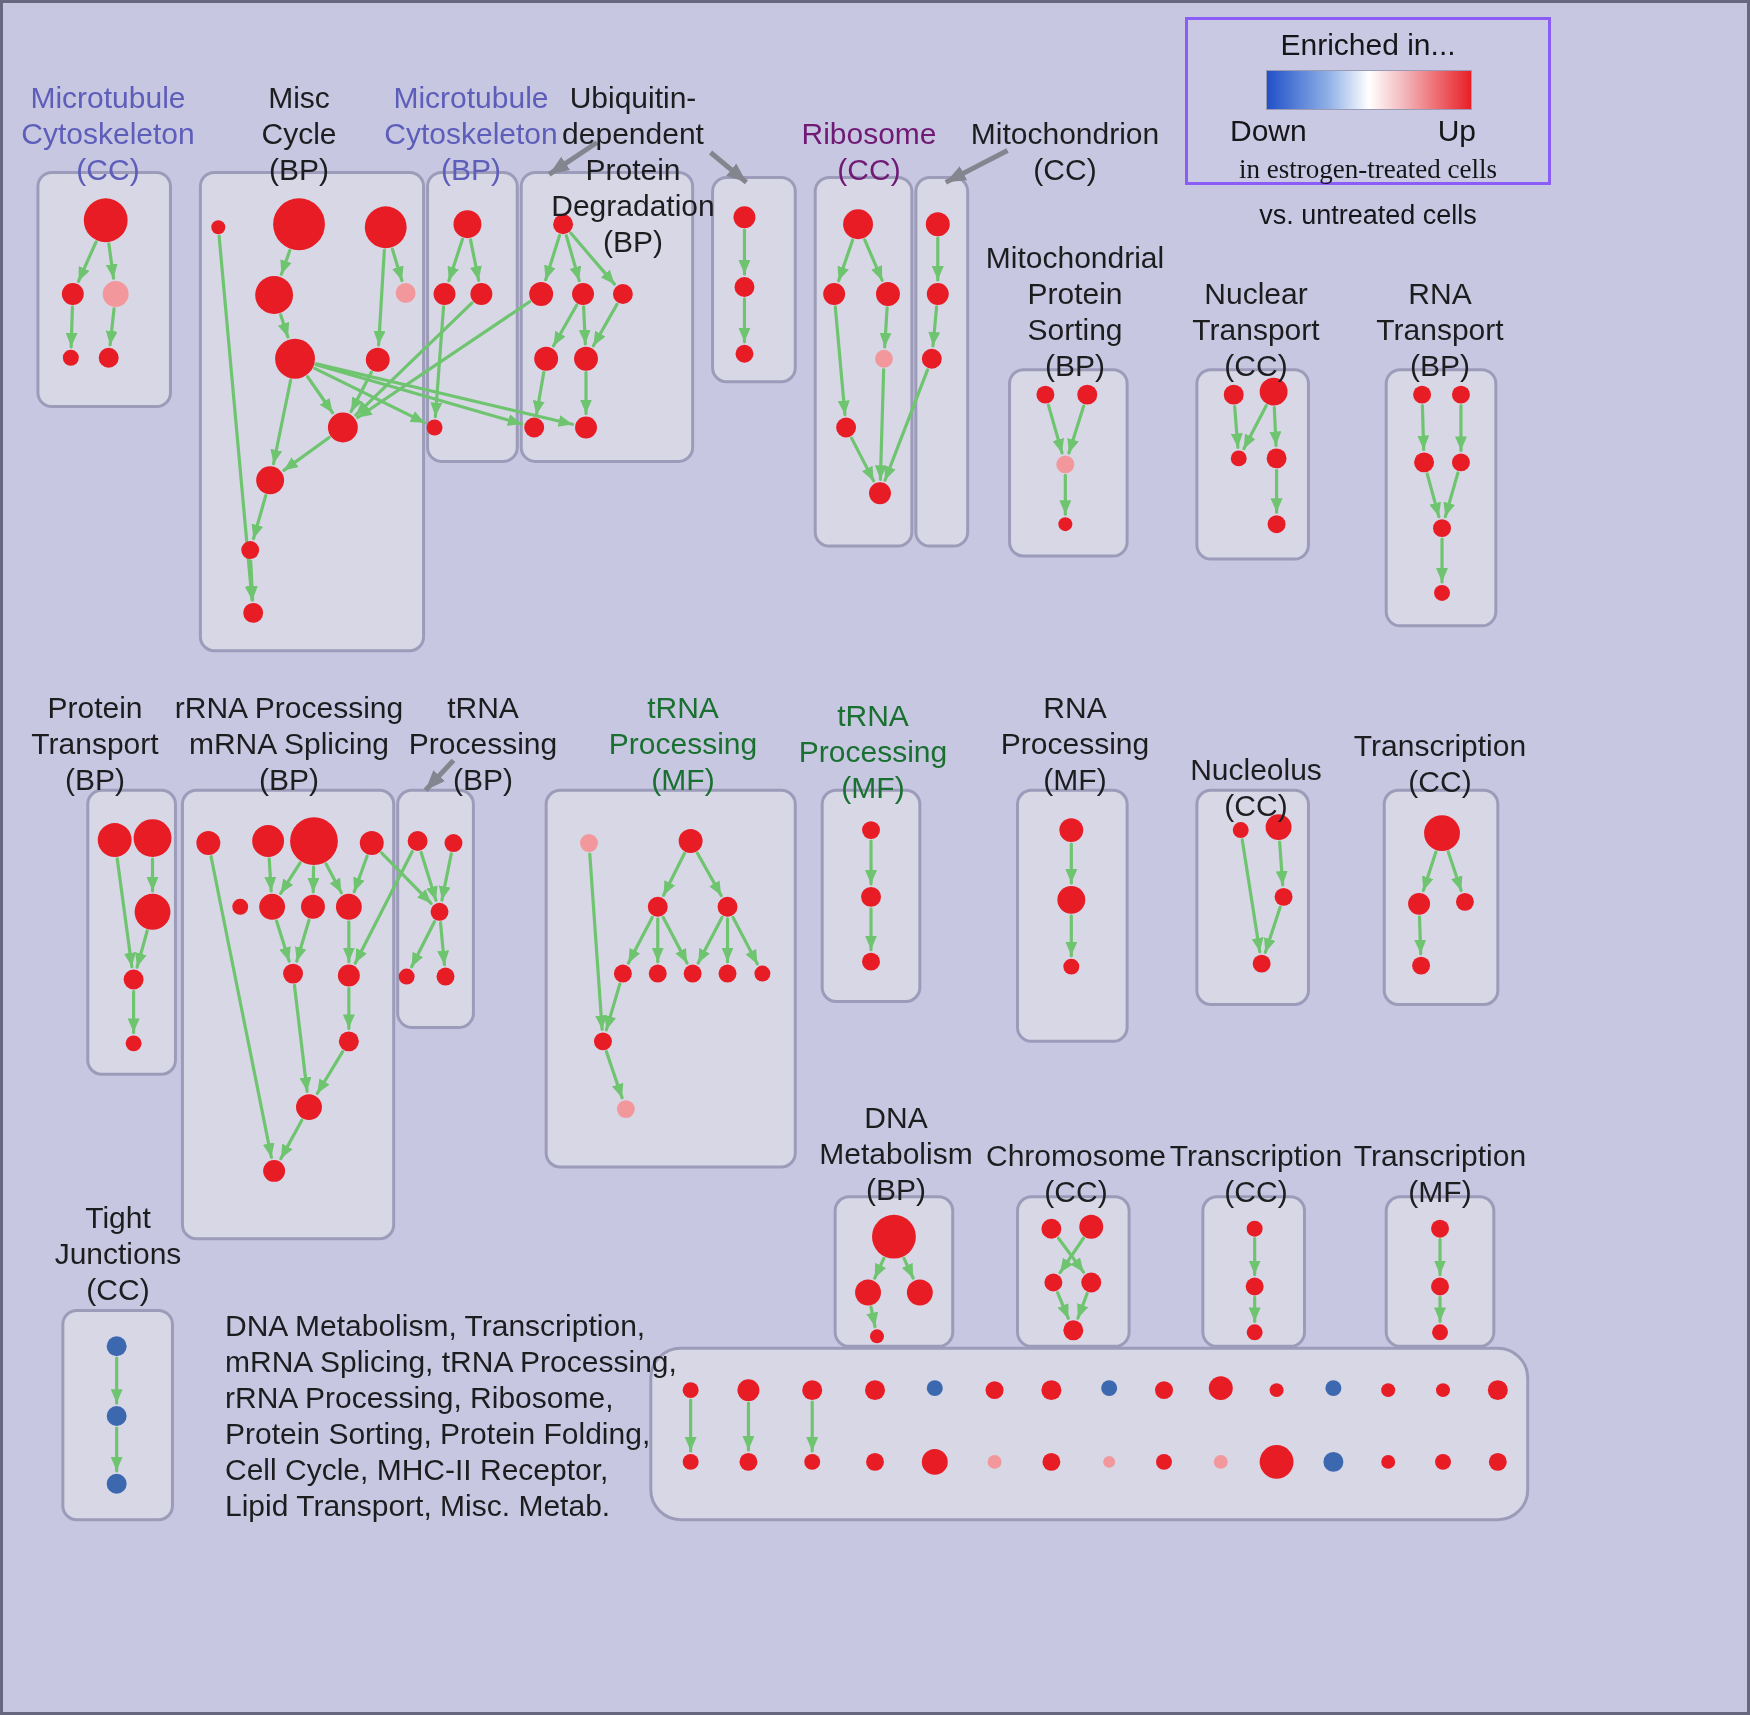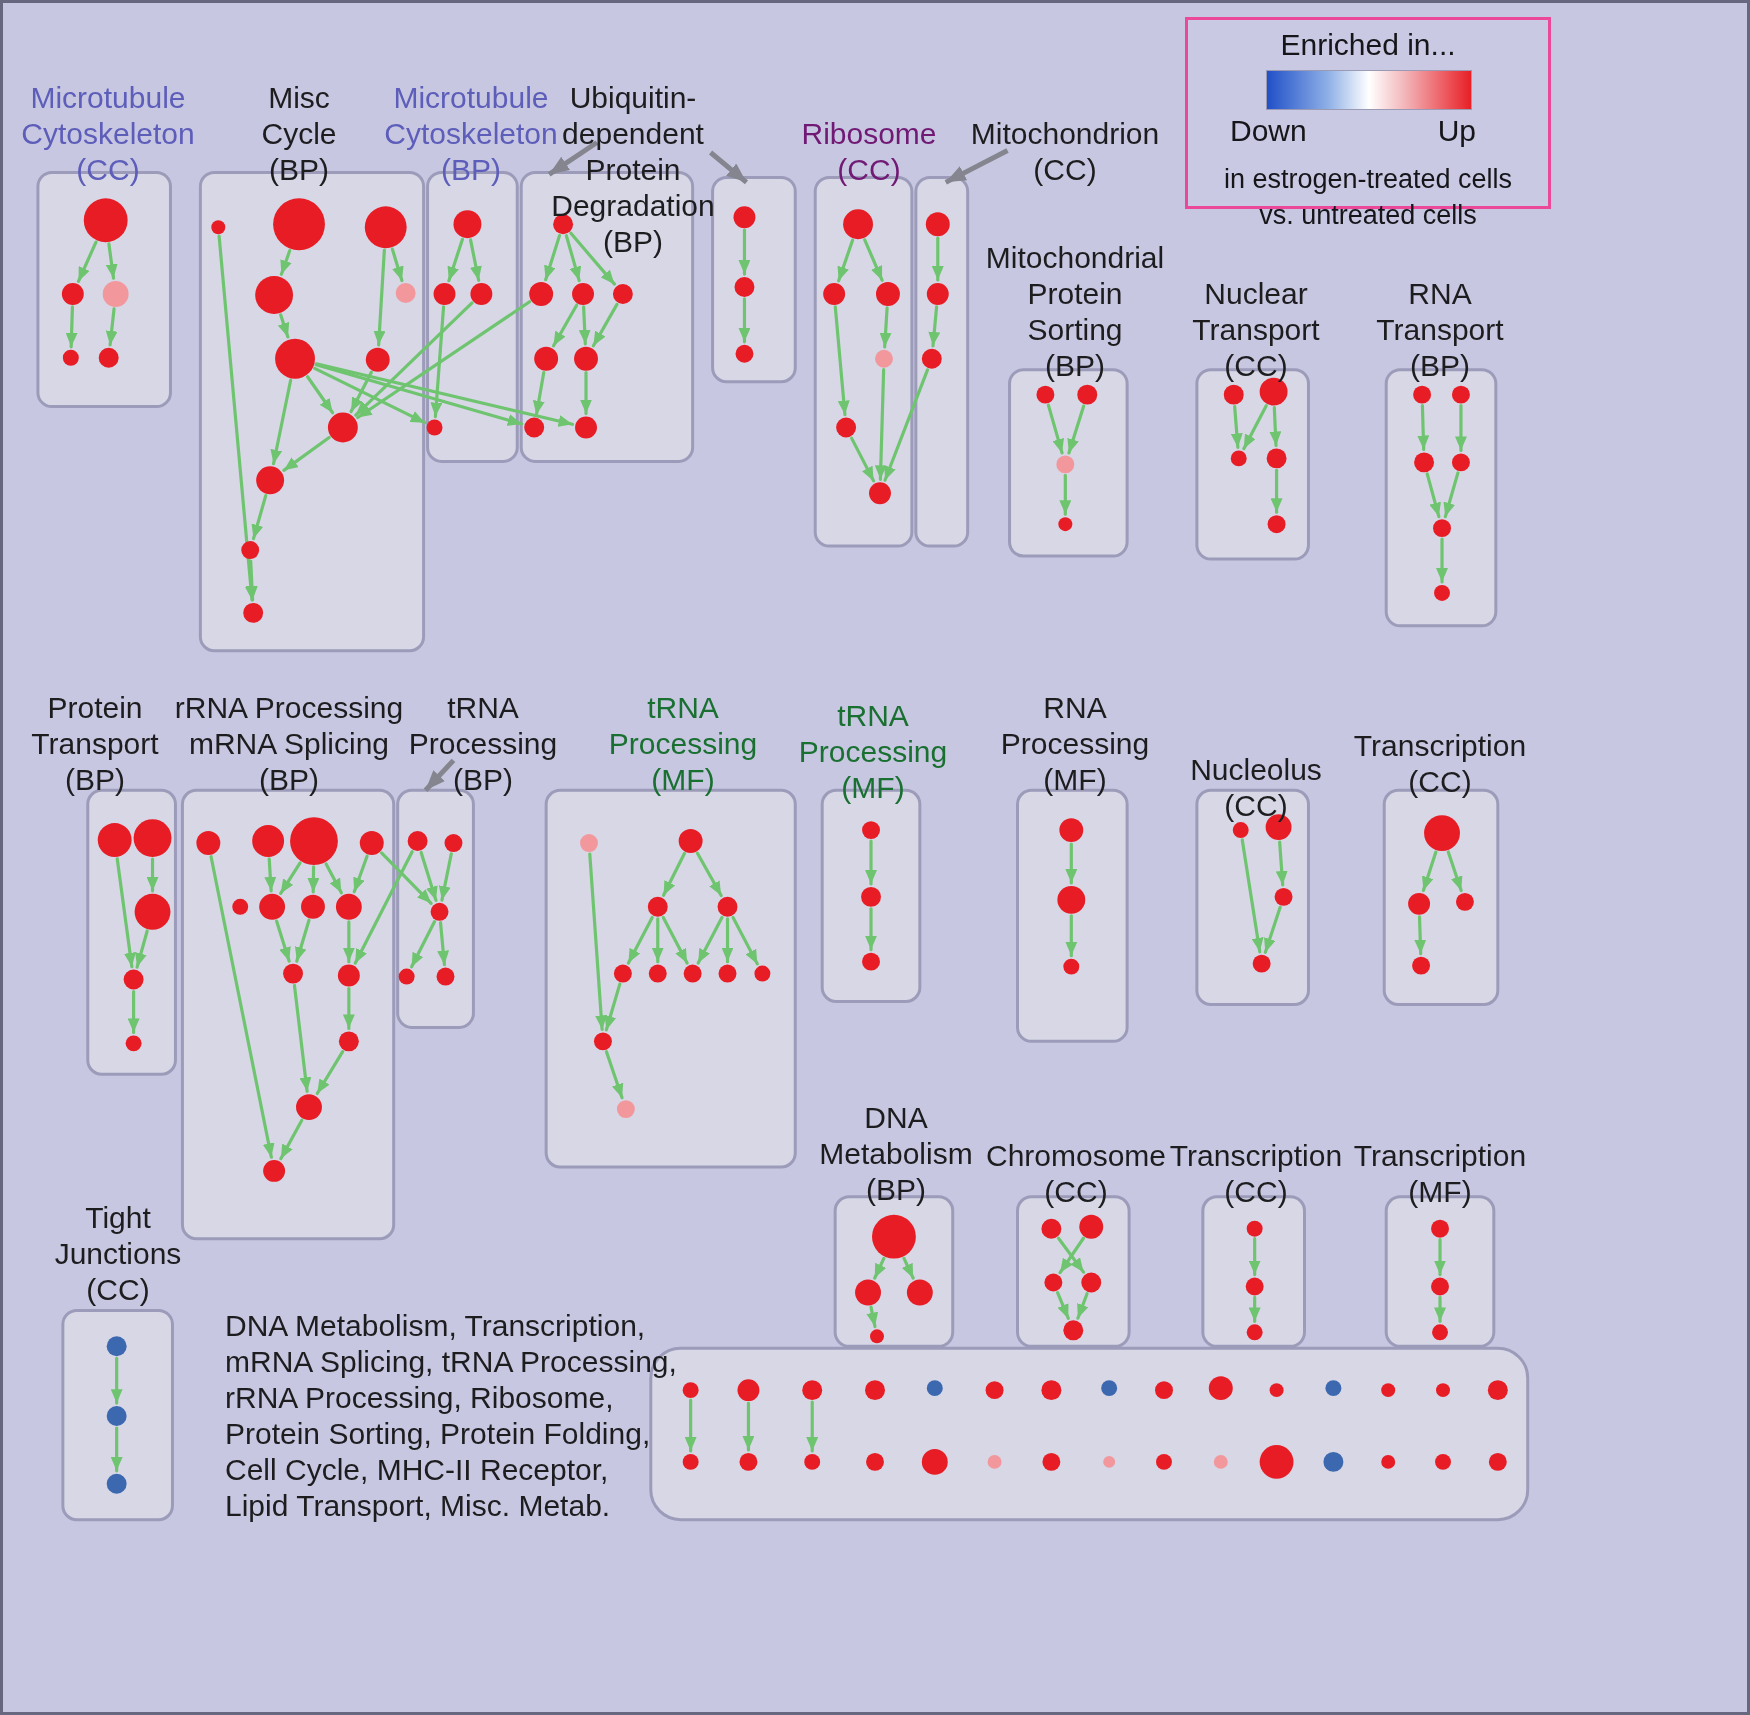--- a/index.html
+++ b/index.html
@@ -10,28 +10,28 @@
   }
   #graph-svg { position:absolute; left:0; top:0; width:100%; height:100%; }
   #labels-layer { position:absolute; left:0; top:0; width:100%; height:100%; pointer-events:none; }
   .cluster-label {
     position:absolute; transform:translateX(-50%);
     text-align:center; white-space:pre-line;
     font-size:30px; line-height:36px; color:#1d1d20;margin-top:19px;
   }
   .cluster-label.left { transform:none; text-align:left; }
   #legend {
-    position:absolute; left:1182px; top:14px; width:366px; height:192px;
-    border:3px solid #ec4899; background:#c9c9e3; box-sizing:border-box;
+    position:absolute; left:1182px; top:14px; width:366px; height:168px;
+    border:3px solid #8b5cf6; background:#c9c9e3; box-sizing:border-box;
   }
   .legend-title { margin-top:8px; text-align:center; font-size:30px; color:#15151a; }
   .grad-bar { position:absolute; left:78px; top:50px; width:206px; height:40px; border:1px solid #9a9ab5; box-sizing:border-box; }
   .legend-du { position:absolute; left:42px; top:94px; width:246px; display:flex; justify-content:space-between; font-size:30px; color:#15151a; }
   .legend-sub { position:absolute; left:0; width:100%; text-align:center; font-size:27px; color:#15151a; }
-  #lsub1 { top:144px; }
+  #lsub1 { top:134px;font-family:Liberation Serif, serif; }
   #lsub2 { top:180px; }
 </style>
 </head>
 <body>
 
 <div id="figure">
   <svg id="graph-svg" viewBox="0 0 1750 1715">
       <defs>
         <marker id="arr-gn" markerWidth="14" markerHeight="12" refX="14" refY="6" orient="auto" markerUnits="userSpaceOnUse">
           <path d="M0,0 L14,6 L0,12 Z" fill="#6fc46f"></path>

